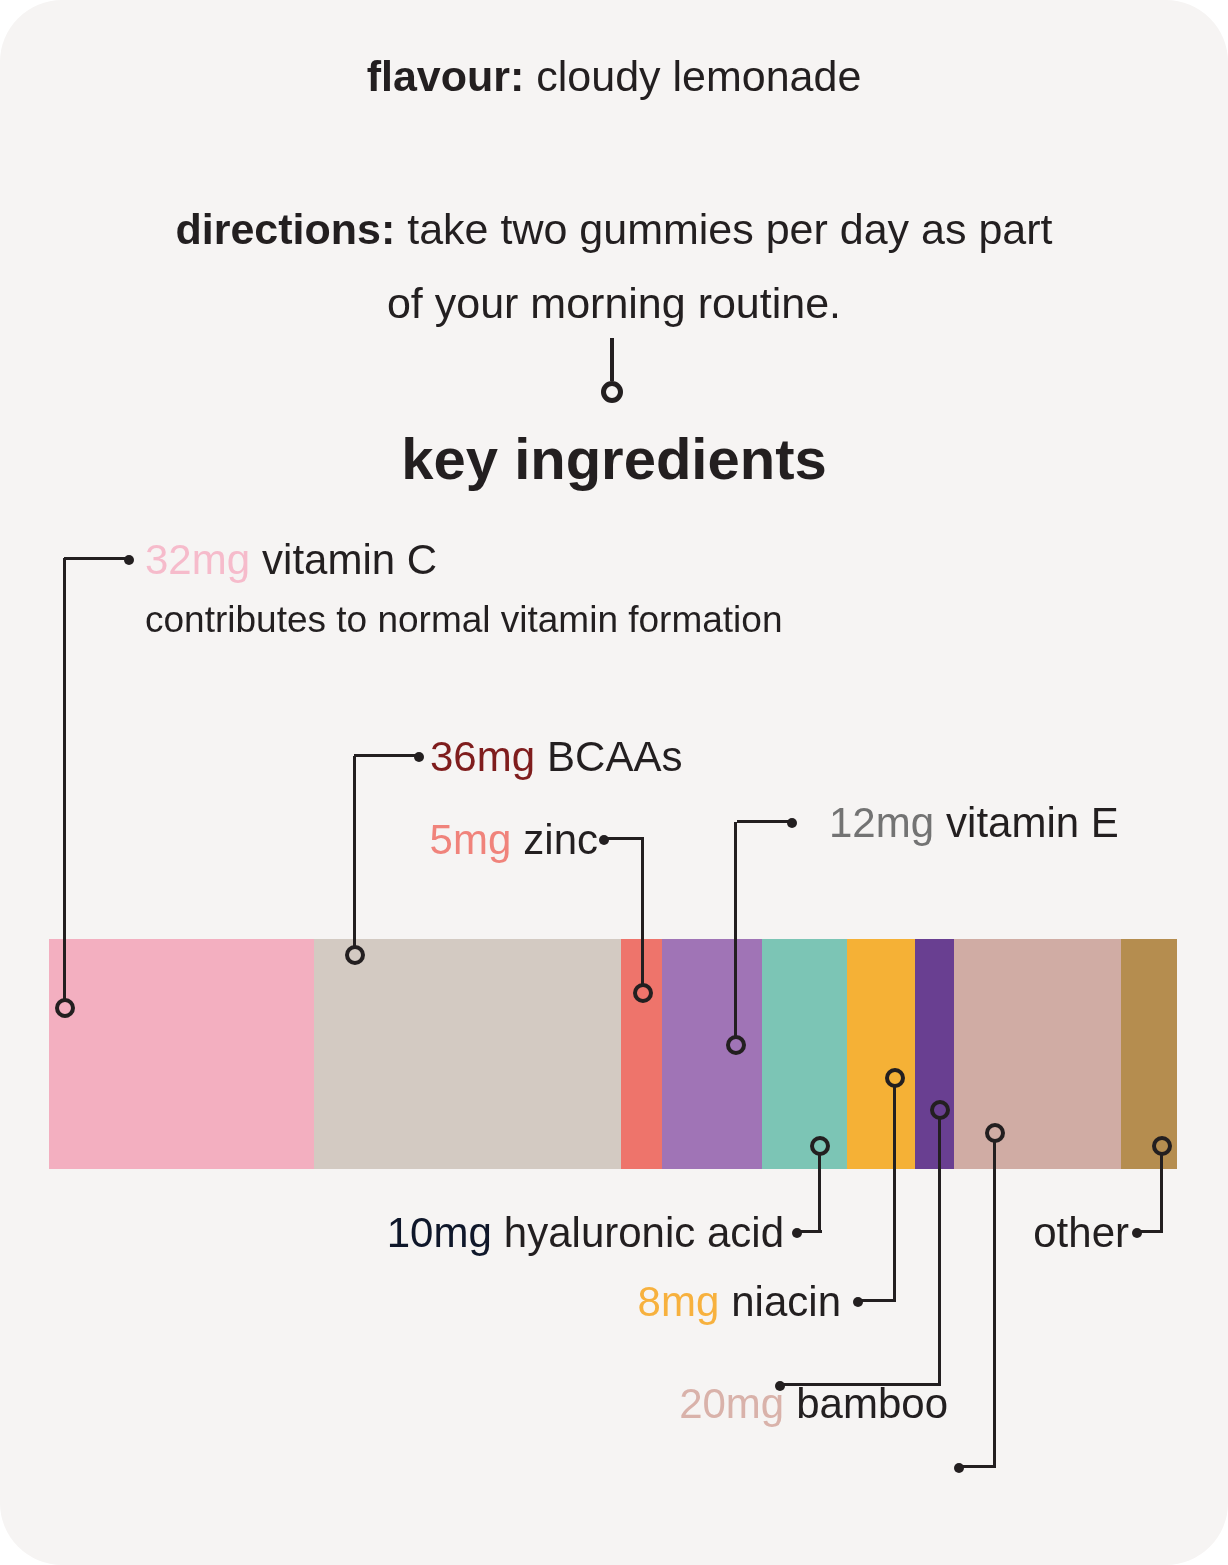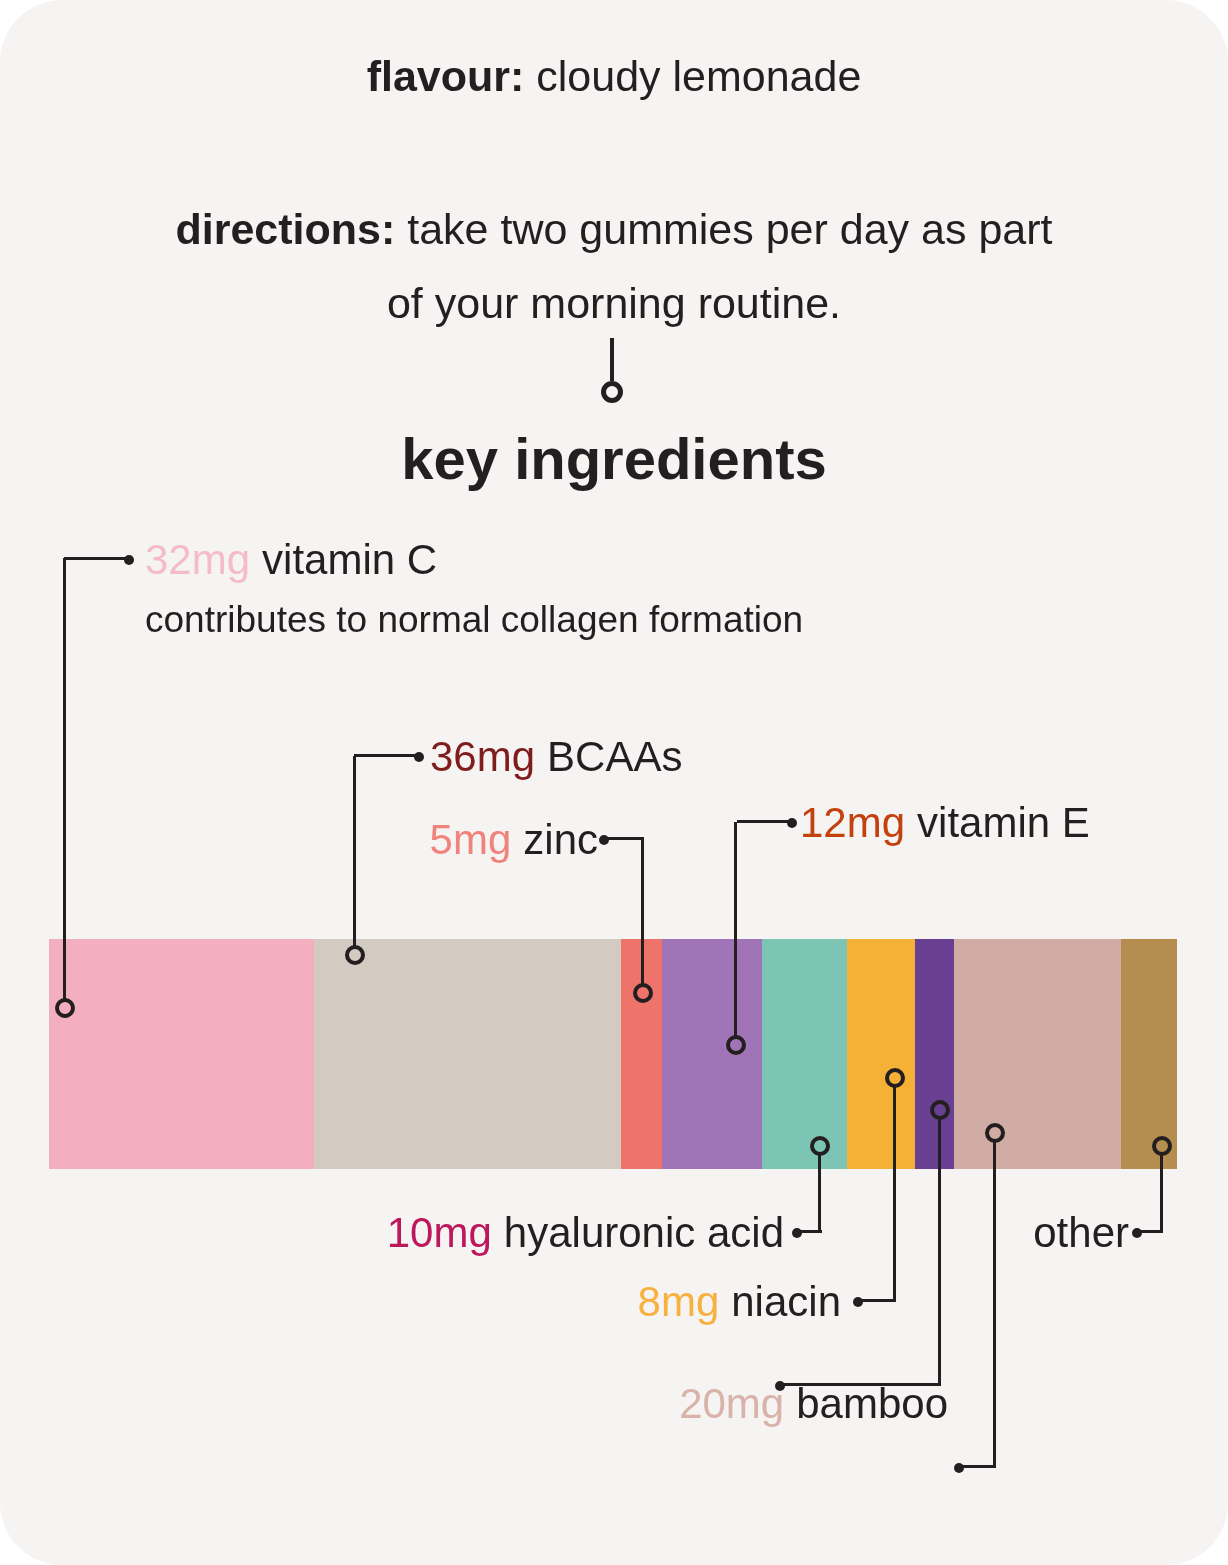--- a/index.html
+++ b/index.html
@@ -68,27 +68,27 @@
     <div class="info" style="top:76px"><span class="b">flavour:</span><span> cloudy lemonade</span></div>
     <div class="info" style="top:303px"><span>of your morning routine.</span></div>
     <div class="info" style="top:229px"><span class="b">directions:</span><span> take two gummies per day as part</span></div>
 
     <div class="topline"></div>
     <div class="topring"></div>
 
     <div class="title" style="top:458px">key ingredients</div>
 
     <div class="lbl" style="left:145px; top:560px"><span class="amt" style="color: rgb(246, 187, 203);">32mg</span><span>vitamin C</span></div>
-    <div class="desc" style="left:145px; top:620px">contributes to normal collagen formation</div>
+    <div class="desc" style="left:145px; top:620px">contributes to normal vitamin formation</div>
 
     <div class="lbl" style="left:430px; top:757px"><span class="amt" style="color: #7f1d1d;">36mg</span><span>BCAAs</span></div>
 
     <div class="lbl" style="right:630px; top:840px"><span class="amt" style="color: rgb(240, 131, 123);">5mg</span><span>zinc</span></div>
 
-    <div class="lbl" style="left:800px; top:823px"><span class="amt" style="color: #c2410c;">12mg</span><span>vitamin E</span></div>
+    <div class="lbl" style="left:800px; top:823px"><span class="amt" style="color: #737373; margin-left: 29px;">12mg</span><span>vitamin E</span></div>
 
     <div class="bar">
         <div class="bar-seg" style="width: 23.49%; background: rgb(243, 175, 192);"></div>
         <div class="bar-seg" style="width: 27.22%; background: rgb(211, 202, 194);"></div>
         <div class="bar-seg" style="width: 3.63%; background: rgb(238, 116, 107);"></div>
         <div class="bar-seg" style="width: 8.87%; background: rgb(160, 116, 182);"></div>
         <div class="bar-seg" style="width: 7.54%; background: rgb(124, 197, 181);"></div>
         <div class="bar-seg" style="width: 6.03%; background: rgb(245, 177, 54);"></div>
         <div class="bar-seg" style="width: 3.46%; background: rgb(105, 63, 145);"></div>
         <div class="bar-seg" style="width: 14.8%; background: rgb(208, 172, 164);"></div>
@@ -133,19 +133,19 @@
     <div class="ring" style="left:985px; top:1123px"></div>
     <div class="vl" style="left:993px; top:1141px; height:327px"></div>
     <div class="hl" style="left:959px; top:1465px; width:37px"></div>
     <div class="dot" style="left:954px; top:1463px"></div>
 
     <div class="ring" style="left:1152px; top:1136px"></div>
     <div class="vl" style="left:1160px; top:1154px; height:78px"></div>
     <div class="hl" style="left:1137px; top:1230px; width:26px"></div>
     <div class="dot" style="left:1132px; top:1228px"></div>
 
-    <div class="lbl" style="right:444px; top:1233px"><span class="amt" style="color: #be185d; margin-top: 40px;">10mg</span><span>hyaluronic acid</span></div>
+    <div class="lbl" style="right:444px; top:1233px"><span class="amt" style="color: #0f172a; margin-top: 40px;">10mg</span><span>hyaluronic acid</span></div>
     <div class="lbl" style="right:99px; top:1233px"><span>other</span></div>
     <div class="lbl" style="right:387px; top:1302px"><span class="amt" style="color: rgb(247, 177, 62);">8mg</span><span>niacin</span></div>
     <div class="lbl" style="right:280px; top:1404px"><span class="amt" style="color: rgb(217, 178, 170);">20mg</span><span>bamboo</span></div>
 
   </div>
 </div>
 
 </body></html>

